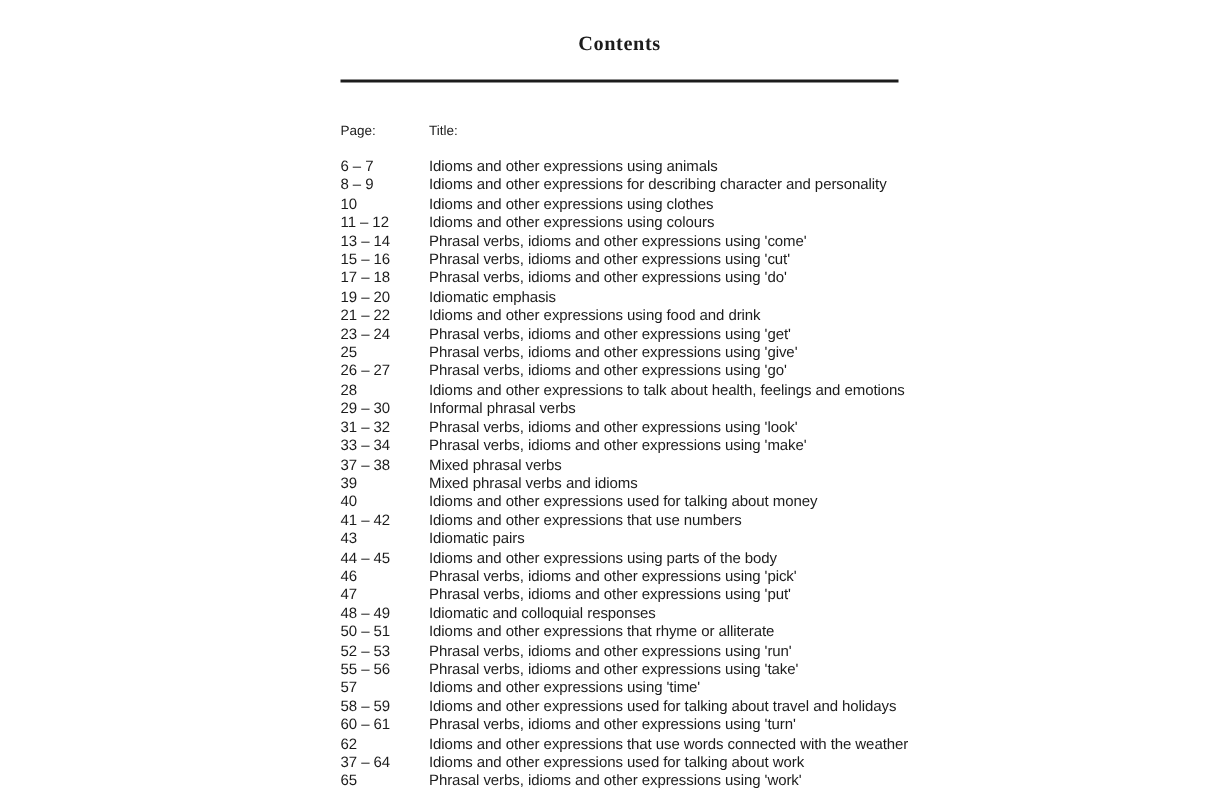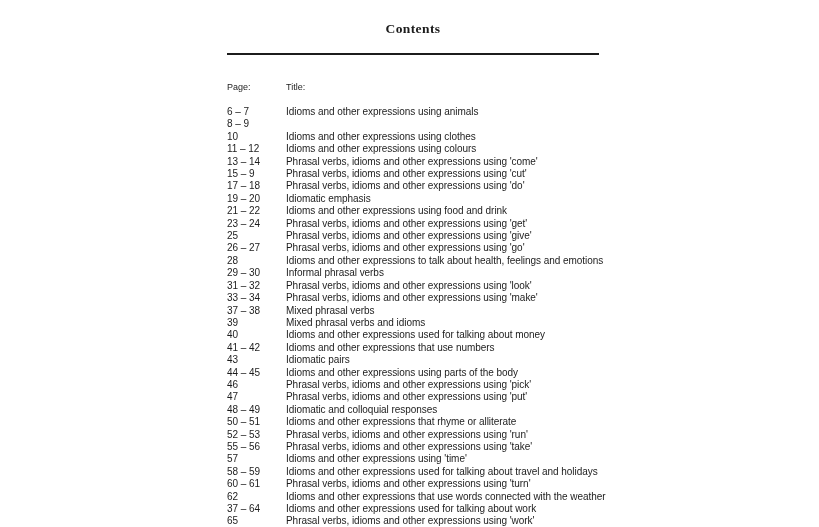--- a/index.html
+++ b/index.html
@@ -46,35 +46,36 @@
     <span class="pages">Page:</span>
     <span class="titlecell">Title:</span>
   </div>
   <div class="toc">
       <div class="row">
         <span class="pages">6 – 7</span>
         <span class="titlecell"><span>Idioms and other expressions using </span><span class="u">animals</span></span>
       </div>
       <div class="row">
         <span class="pages">8 – 9</span>
+        <span class="titlecell"><span>Idioms and other expressions for describing </span><span class="u">character and personality</span></span>
       </div>
       <div class="row">
         <span class="pages">10</span>
         <span class="titlecell"><span>Idioms and other expressions using </span><span class="u">clothes</span></span>
       </div>
       <div class="row">
         <span class="pages">11 – 12</span>
         <span class="titlecell"><span>Idioms and other expressions using </span><span class="u">colours</span></span>
       </div>
       <div class="row">
         <span class="pages">13 – 14</span>
         <span class="titlecell"><span>Phrasal verbs, idioms and other expressions using '</span><span class="u">come</span><span>'</span></span>
       </div>
       <div class="row">
-        <span class="pages">15 – 9</span>
+        <span class="pages">15 – 16</span>
         <span class="titlecell"><span>Phrasal verbs, idioms and other expressions using '</span><span class="u">cut</span><span>'</span></span>
       </div>
       <div class="row">
         <span class="pages">17 – 18</span>
         <span class="titlecell"><span>Phrasal verbs, idioms and other expressions using '</span><span class="u">do</span><span>'</span></span>
       </div>
       <div class="row">
         <span class="pages">19 – 20</span>
         <span class="titlecell"><span>Idiomatic </span><span class="u">emphasis</span></span>
       </div>

